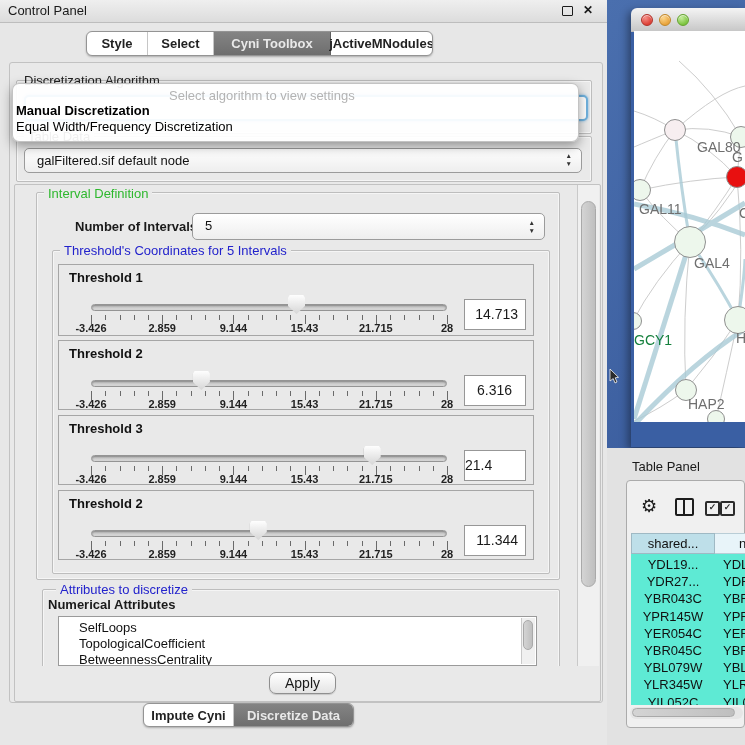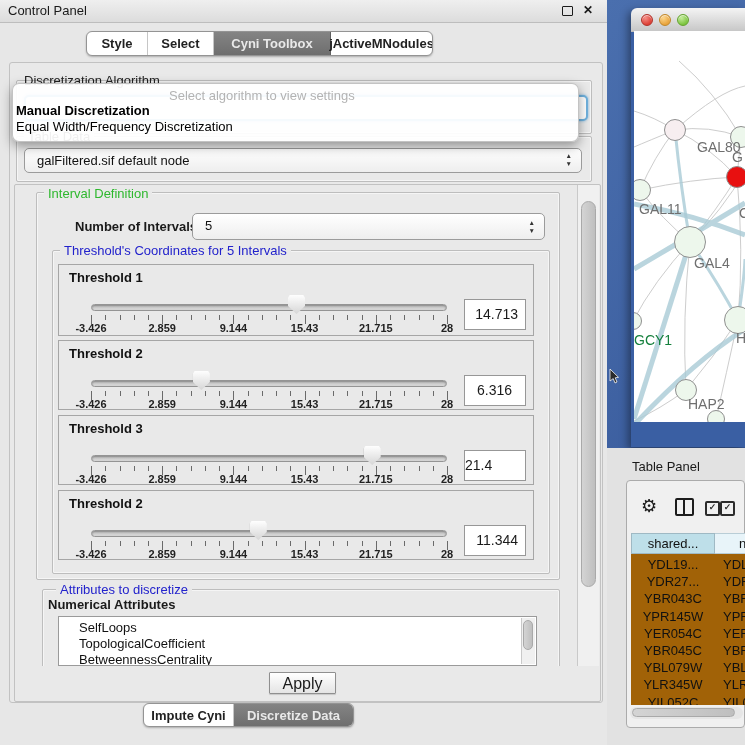--- a/index.html
+++ b/index.html
@@ -14,22 +14,22 @@
          font-size:13px;color:#111;box-sizing:border-box}
   .combo .val{position:absolute;left:12px;top:4px;white-space:nowrap}
   .stepper{position:absolute;right:9px;top:4px;display:flex;flex-direction:column;line-height:1;
            font-size:6.5px;color:#333;gap:1px;text-align:center}
   .segbar{position:absolute;display:flex;border:1px solid #949494;border-radius:6px;
           background:#fff;box-shadow:0 1px 2px rgba(0,0,0,.25);overflow:hidden;box-sizing:border-box}
   .seg-item{display:flex;align-items:center;justify-content:center;gap:5px;font-size:13px;
             font-weight:bold;color:#222;border-right:1px solid #c6c6c6;box-sizing:border-box;height:100%;cursor:default}
   .seg-item:last-child{border-right:none}
   .seg-item.active{background:linear-gradient(#848484,#6e6e6e);color:#e9e9e9;border-right-color:#5f5f5f}
-  .btn{border:1px solid #8f8f8f;border-radius:1px;background:linear-gradient(#ffffff,#e4e4e4);
-       font-size:16px;text-align:center;box-shadow:0 1px 1px rgba(0,0,0,.15);box-sizing:border-box}
+  .btn{border:1px solid #8f8f8f;border-radius:7px;background:linear-gradient(#ffffff,#e4e4e4);
+       font-size:14px;text-align:center;box-shadow:0 1px 1px rgba(0,0,0,.15);box-sizing:border-box}
   .popup{background:rgba(255,255,255,.93);border:1px solid rgba(170,170,170,.7);border-radius:7px;
          box-shadow:0 4px 12px rgba(0,0,0,.38);z-index:10}
   .light{position:absolute;width:12px;height:12px;border-radius:50%;top:6px;box-shadow:inset 0 1px 1px rgba(255,255,255,.7)}
   .chk{position:absolute;width:11px;height:11px;border:2px solid #2b2b2b;border-radius:2px;
        font-size:9px;line-height:9px;text-align:center;color:#2b2b2b;font-weight:bold}
   .scrolltrack{background:#f0f0f0;border-left:1px solid #c9c9c9}
   .thumb{background:linear-gradient(90deg,#d4d4d4,#bfbfbf);border:1px solid #a9a9a9;border-radius:8px;box-sizing:border-box}
 </style>
 </head>
 <body>
@@ -344,21 +344,21 @@
   <div class="abs" style="left:607px;top:448px;width:138px;height:297px;background:#e2e2e2">
     <span class="abs" style="left:25px;top:11px;font-size:13px">Table Panel</span>
     <div class="abs" style="left:19px;top:32px;width:119px;height:248px;background:#f0f0f0;border:1px solid #ababab;border-radius:4px;box-sizing:border-box">
       <span class="abs" style="left:14px;top:14px;font-size:18px;color:#1c1c1c">⚙</span>
       <span class="abs" style="left:48px;top:17px;width:15px;height:14px;border:2px solid #1c1c1c;border-radius:2px">
         <span class="abs" style="left:6px;top:0;width:2px;height:14px;background:#1c1c1c"></span>
       </span>
       <span class="chk" style="left:78px;top:20px"><span>✓</span></span>
       <span class="chk" style="left:93px;top:20px"><span>✓</span></span>
 
-      <div class="abs" style="left:4px;top:52px;width:114px;height:172px;overflow:hidden;background:#a16207">
+      <div class="abs" style="left:4px;top:52px;width:114px;height:172px;overflow:hidden;background:#5eead4">
           <div style="position: absolute; left: 0px; top: 0px; width: 84px; height: 21px; background: rgb(190, 223, 233); border: 1px solid rgb(159, 185, 196); box-sizing: border-box; font-size: 13px; text-align: center; line-height: 19px; color: rgb(17, 17, 17);">shared...</div>
           <div style="position: absolute; left: 84px; top: 0px; width: 80px; height: 21px; background: rgb(232, 244, 249); border-top: 1px solid rgb(185, 205, 214); border-right: 1px solid rgb(185, 205, 214); border-bottom: 1px solid rgb(185, 205, 214); border-image: initial; border-left: none; box-sizing: border-box; font-size: 13px; padding-left: 24px; line-height: 19px; color: rgb(17, 17, 17);">n</div>
           <div style="position: absolute; left: 0px; top: 24px; width: 84px; height: 17px; font-size: 13px; text-align: center; color: rgb(17, 17, 17);">YDL19...</div>
           <div style="position: absolute; left: 92px; top: 24px; width: 60px; height: 17px; font-size: 13px; color: rgb(17, 17, 17); white-space: nowrap;">YDL1</div>
           <div style="position: absolute; left: 0px; top: 41.2px; width: 84px; height: 17px; font-size: 13px; text-align: center; color: rgb(17, 17, 17);">YDR27...</div>
           <div style="position: absolute; left: 92px; top: 41.2px; width: 60px; height: 17px; font-size: 13px; color: rgb(17, 17, 17); white-space: nowrap;">YDR2</div>
           <div style="position: absolute; left: 0px; top: 58.4px; width: 84px; height: 17px; font-size: 13px; text-align: center; color: rgb(17, 17, 17);">YBR043C</div>
           <div style="position: absolute; left: 92px; top: 58.4px; width: 60px; height: 17px; font-size: 13px; color: rgb(17, 17, 17); white-space: nowrap;">YBR0</div>
           <div style="position: absolute; left: 0px; top: 75.6px; width: 84px; height: 17px; font-size: 13px; text-align: center; color: rgb(17, 17, 17);">YPR145W</div>
           <div style="position: absolute; left: 92px; top: 75.6px; width: 60px; height: 17px; font-size: 13px; color: rgb(17, 17, 17); white-space: nowrap;">YPR1</div>

